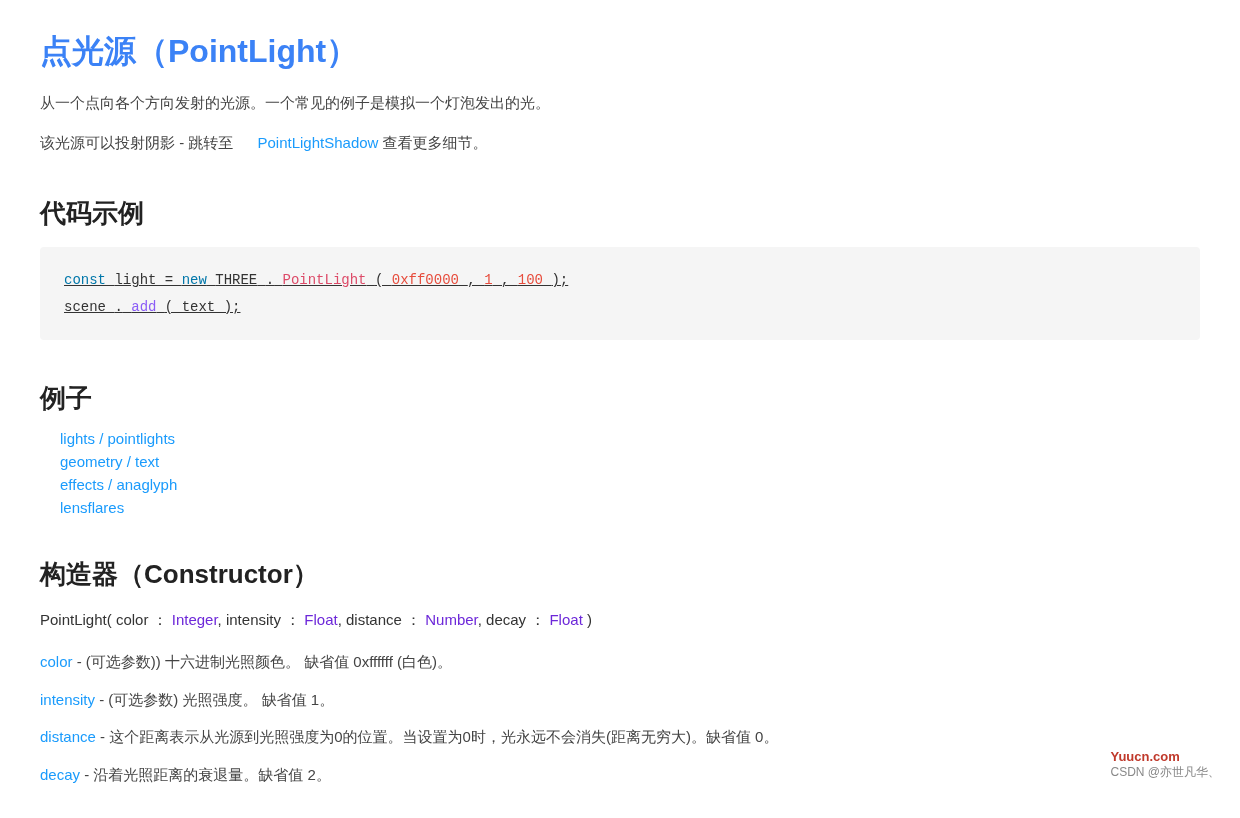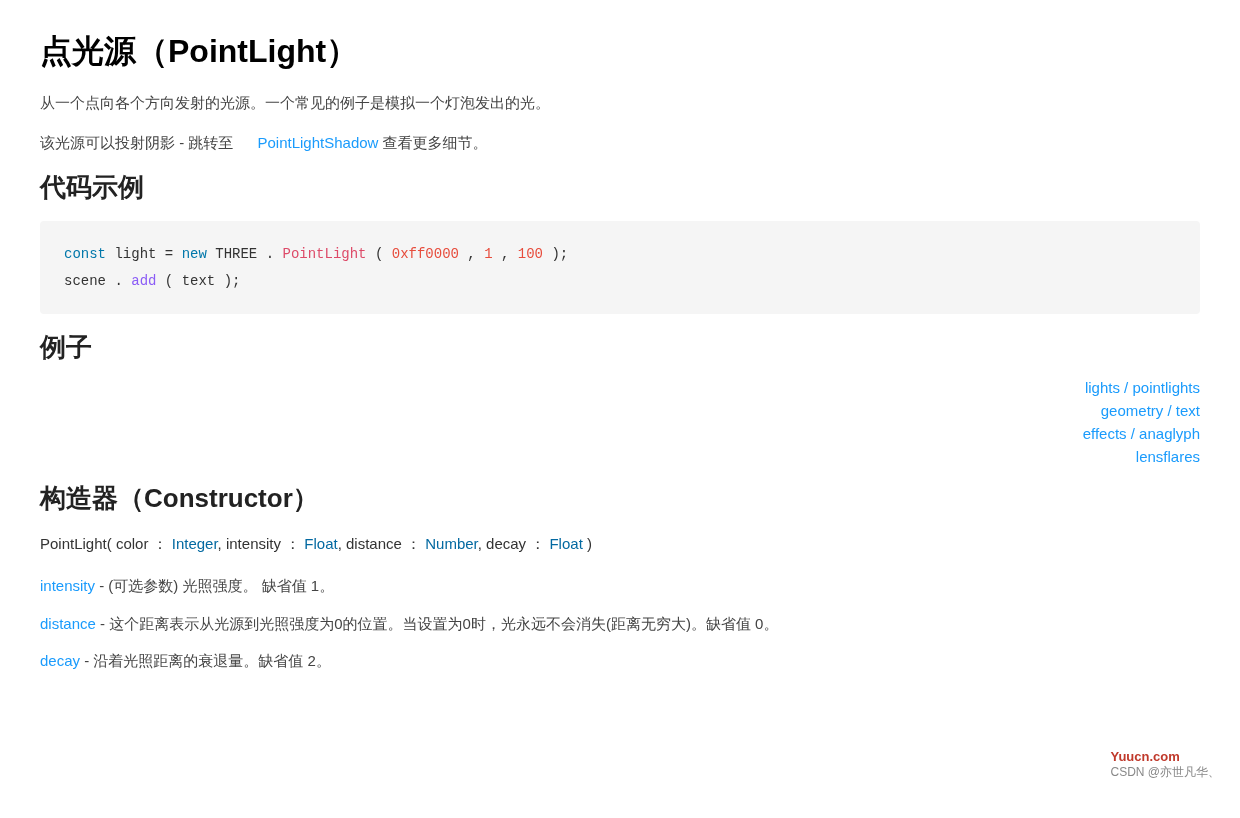--- a/index.html
+++ b/index.html
@@ -11,28 +11,28 @@
       font-family: -apple-system, BlinkMacSystemFont, "Segoe UI", Helvetica, Arial, sans-serif;
       font-size: 15px;
       color: #333;
       background: #fff;
       padding: 30px 40px;
       max-width: 1240px;
     }
     h1 {
       font-size: 32px;
       font-weight: 600;
-      color: #000000;
+      color: #3b82f6;
       margin-bottom: 16px;
     }
     h2 {
       font-size: 26px;
       font-weight: 600;
       color: #222;
-      margin-top: 15px;
+      margin-top: 41px;
       margin-bottom: 14px;
     }
     p {
       margin-bottom: 14px;
       line-height: 1.7;
       color: #444;
     }
     a {
       color: #1a9bfc;
       text-decoration: none;
@@ -40,45 +40,45 @@
     }
     .code-block {
       background: #f5f5f5;
       border-radius: 4px;
       padding: 20px 24px;
       margin: 16px 0;
       font-family: "Consolas", "Monaco", "Courier New", monospace;
       font-size: 14px;
       line-height: 1.9;
       overflow-x: auto;
+      text-decoration: underline;
     }
     .code-block .kw { color: #07a; }
     .code-block .id { color: #333; }
     .code-block .dot { color: #333; }
     .code-block .punc { color: #333; }
     .example-links {
       margin-bottom: 16px;
-      text-align: right;
     }
     .example-links a {
       display: block;
       margin-bottom: 6px;
       color: #1a9bfc;
     }
     .constructor-section {
       margin-top: 8px;
     }
     .constructor-sig {
       font-size: 15px;
       color: #333;
       margin-bottom: 16px;
       line-height: 1.8;
     }
     .constructor-sig .param-type {
-      color: #0369a1;
+      color: #6d28d9;
     }
     .param-list {
       list-style: none;
       padding: 0;
     }
     .param-list li {
       margin-bottom: 12px;
       line-height: 1.7;
       color: #444;
     }
@@ -151,20 +151,24 @@
 
 <h2>构造器（Constructor）</h2>
 
 <div class="constructor-section">
   <p class="constructor-sig">
     <span>PointLight( color&nbsp;：&nbsp;</span><span class="param-type">Integer</span><span>, intensity&nbsp;：&nbsp;</span><span class="param-type">Float</span><span>, distance&nbsp;：&nbsp;</span><span class="param-type">Number</span><span>, decay&nbsp;：&nbsp;</span><span class="param-type">Float</span><span> )</span>
   </p>
 
   <ul class="param-list">
     <li>
+      <span class="param-name">color</span>
+      <span> - (可选参数)) 十六进制光照颜色。 缺省值 0xffffff (白色)。</span>
+    </li>
+    <li>
       <span class="param-name">intensity</span>
       <span> - (可选参数) 光照强度。 缺省值 1。</span>
     </li>
     <li>
       <span class="param-name">distance</span>
       <span> - 这个距离表示从光源到光照强度为0的位置。当设置为0时，光永远不会消失(距离无穷大)。缺省值 0。</span>
     </li>
     <li>
       <span class="param-name">decay</span>
       <span> - 沿着光照距离的衰退量。缺省值 2。</span>

